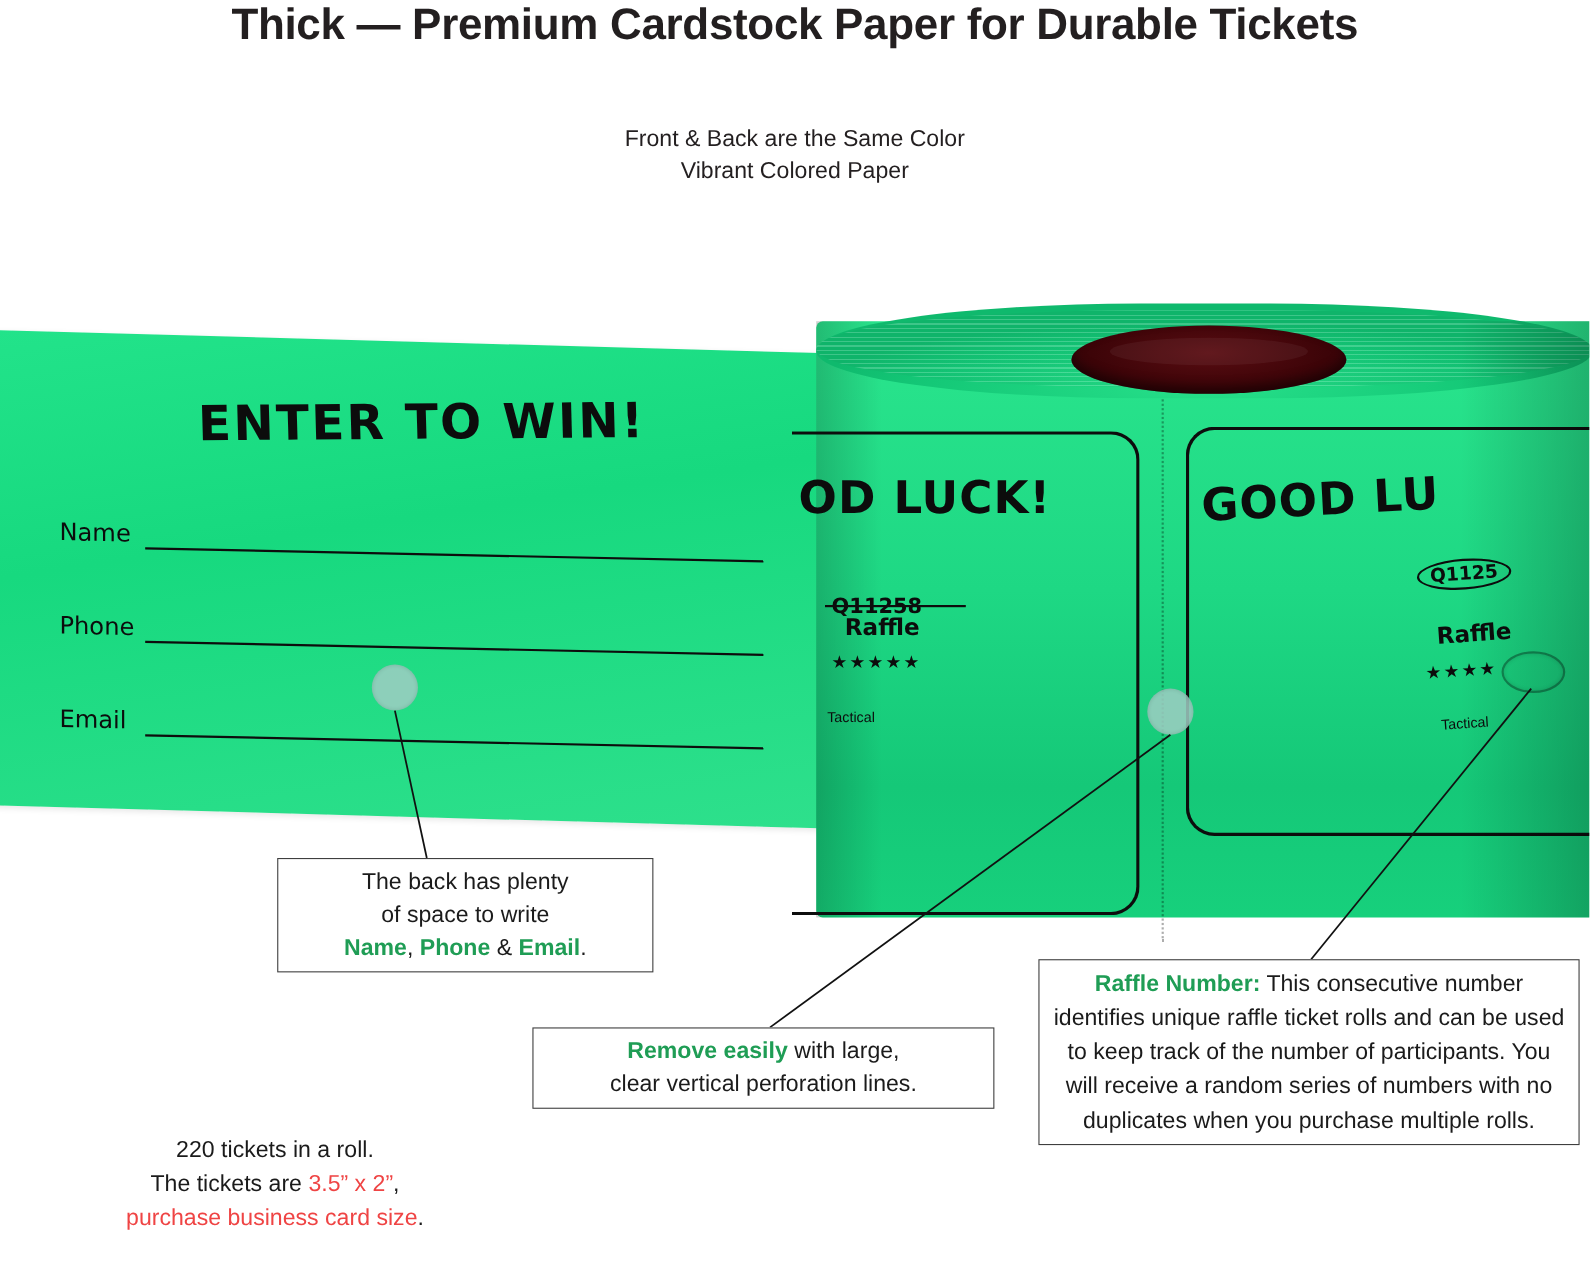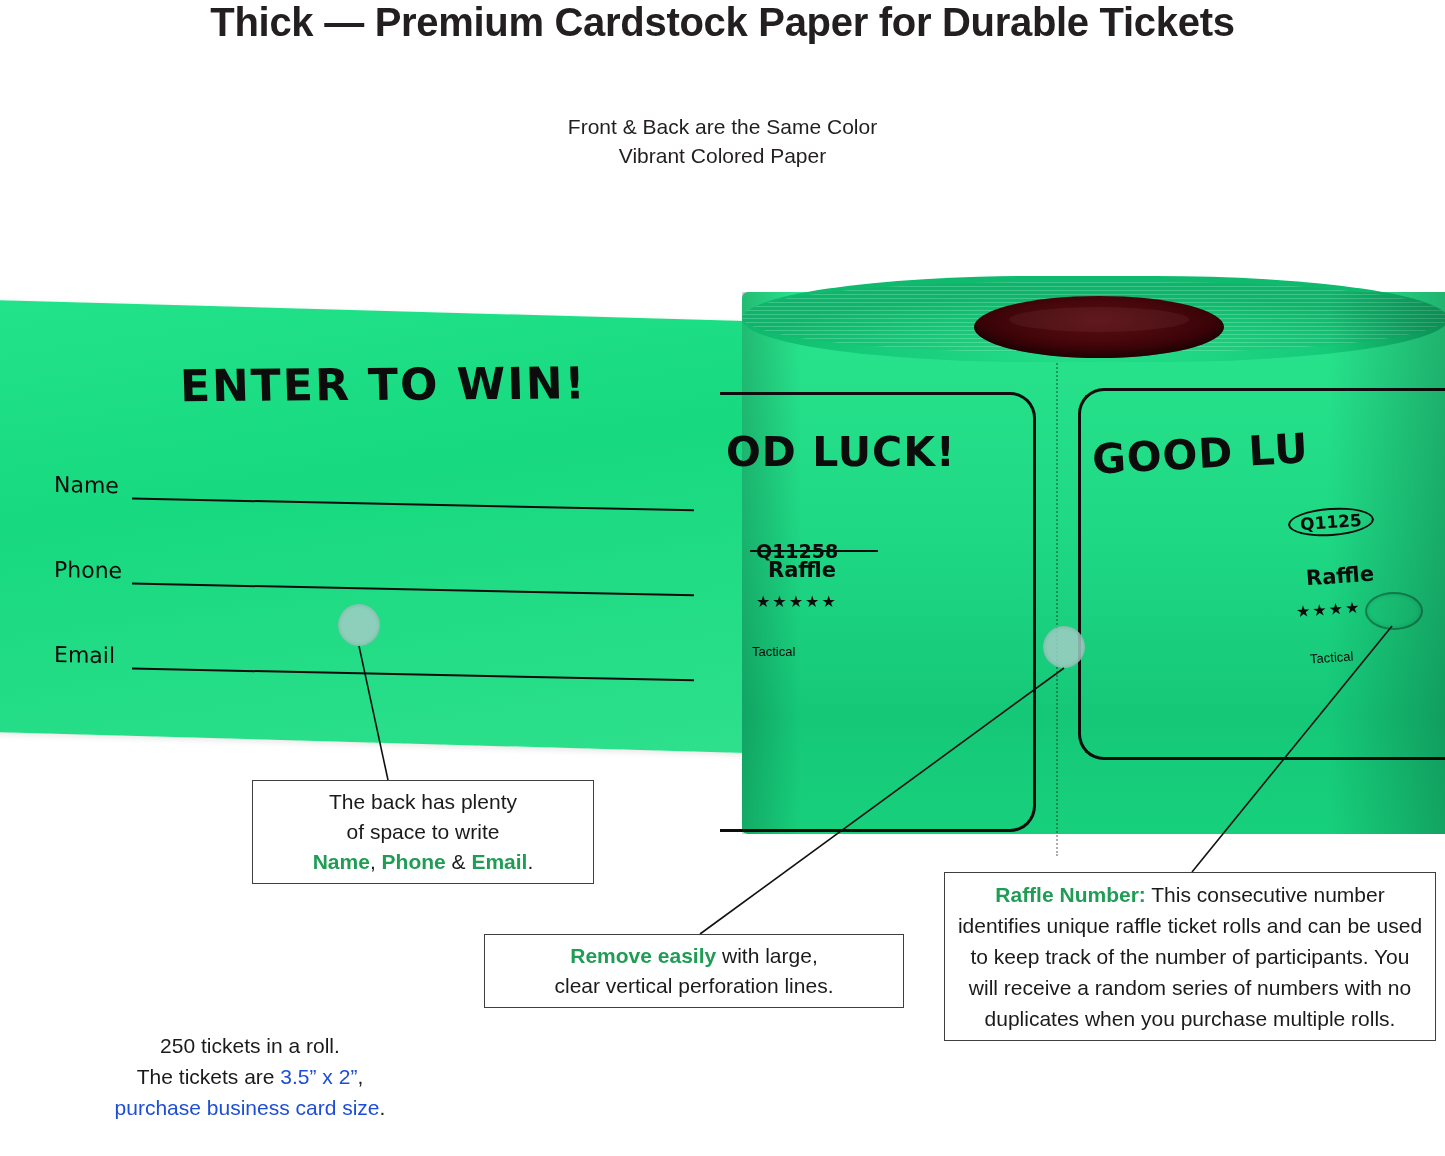--- a/index.html
+++ b/index.html
@@ -286,21 +286,21 @@
   .footer-note {
     position: absolute;
     left: 40px;
     top: 1030px;
     width: 420px;
     text-align: center;
     font-size: 21px;
     line-height: 31px;
     color: #1b1b1b;
   }
-  .footer-note .g { color: #1d4ed8; }
+  .footer-note .g { color: #ef4444; }
 </style>
 </head>
 <body>
 
 <div id="page">
 
   <div class="headline">Thick — Premium Cardstock Paper for Durable Tickets</div>
 
   <div class="subline">
     <div>Front &amp; Back are the Same Color</div>
@@ -376,18 +376,18 @@
   <div class="callout c-num">
     <span class="g">Raffle Number:</span><span> This consecutive number identifies unique raffle ticket rolls and can be used to keep track of the number of participants. You will receive a random series of numbers with no duplicates when you purchase multiple rolls.</span>
   </div>
 
   <div class="callout c-perf">
     <span class="g">Remove easily</span><span> with large,</span><br>
     <span>clear vertical perforation lines.</span>
   </div>
 
   <div class="footer-note">
-    <span>250 tickets in a roll.</span><br>
+    <span>220 tickets in a roll.</span><br>
     <span>The tickets are </span><span class="g">3.5” x 2”</span><span>,</span><br>
     <span class="g">purchase business card size</span><span>.</span>
   </div>
 
 </div>
 
 </body></html>

